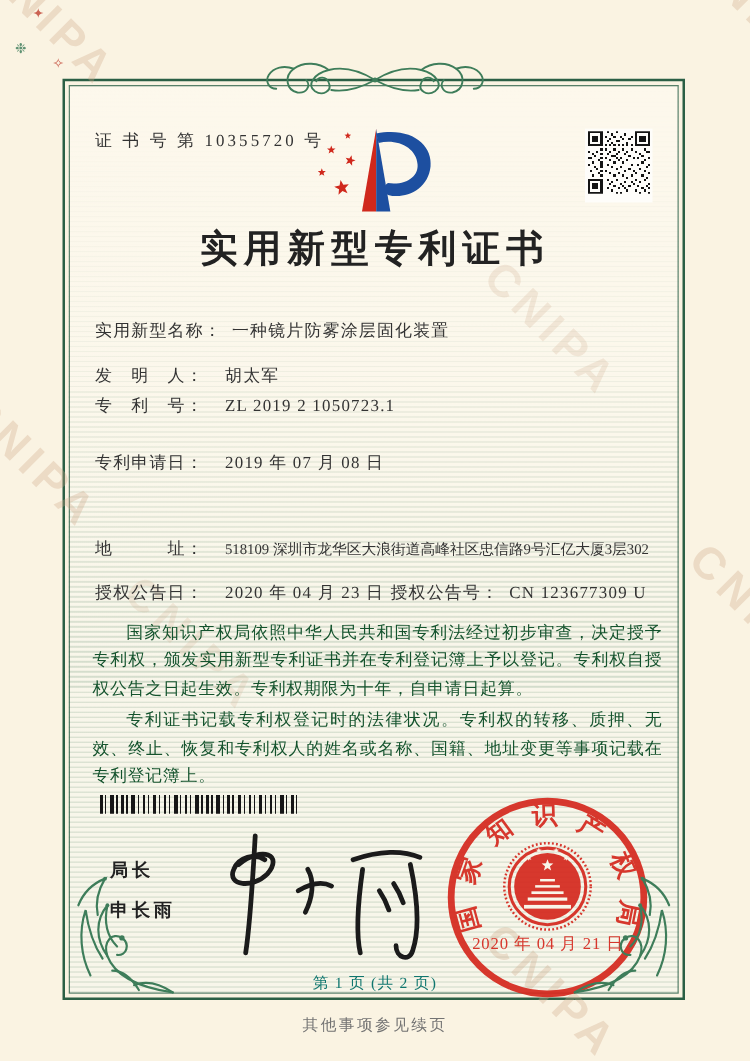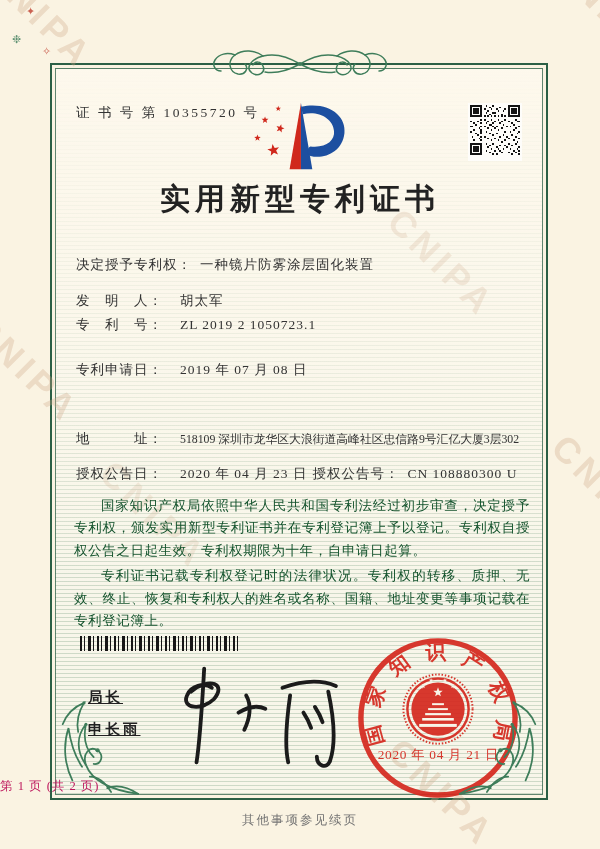--- a/index.html
+++ b/index.html
@@ -56,31 +56,31 @@
   .paragraphs{position:absolute;left:74px;right:70px;top:495px;}
   .paragraphs p{margin:0 0 3px 0;font-size:13.5px;line-height:1.66;letter-spacing:.6px;
                 text-align:justify;text-indent:2em;color:#14532d;}
 
   .barcode{position:absolute;left:80px;top:636px;width:160px;height:15px;
     background:repeating-linear-gradient(90deg,#161616 0 2px,transparent 2px 4px,#161616 4px 5px,
       transparent 5px 8px,#161616 8px 11px,transparent 11px 13px,#161616 13px 14px,transparent 14px 17px);}
 
   .signer{position:absolute;left:88px;top:690px;font-family:"Liberation Sans","DejaVu Sans",sans-serif;
           font-weight:600;color:#222;}
-  .signer div{letter-spacing:3px;font-size:14.5px;line-height:1;text-decoration:underline;}
+  .signer div{letter-spacing:3px;font-size:14.5px;line-height:1;}
   .signer .name{margin-top:17px;}
   .signature{position:absolute;left:150px;top:663px;}
 
   .seal{position:absolute;left:354px;top:634px;opacity:.92;}
   .seal-red-stroke{stroke:var(--seal_red);fill:none;}
   .seal-red-fill{fill:var(--seal_red);}
   .seal-white{fill:#faf6ea;}
 
-  .page-indicator{position:absolute;left:0;right:0;top:778px;font-size:12.5px;
-                  letter-spacing:1px;color:#be185d;}
+  .page-indicator{position:absolute;left:0;right:0;top:778px;text-align:center;font-size:12.5px;
+                  letter-spacing:1px;color:#0f766e;}
   .bottom-note{position:absolute;left:0;right:0;top:812px;text-align:center;font-size:12.5px;
                letter-spacing:2px;color:#737373;}
 
   .green-stroke{stroke:var(--ornament_green);fill:none;stroke-linecap:round;}
   .green-fill{fill:var(--ornament_green);}
   .logo-red{fill:var(--logo_red);}
   .logo-blue{fill:var(--logo_blue);}
 </style>
 </head>
 <body>
@@ -182,40 +182,40 @@
         <path fill="#141414" d="M24 2h3v3h-3z"></path>
         <path fill="#141414" fill-rule="evenodd" d="M0 22h7v7H0zM1 23h5v5H1z"></path>
         <path fill="#141414" d="M2 24h3v3H2z"></path>
         <path fill="#141414" d="M9 0h1v1H9zM13 0h1v1h-1zM11 1h1v1h-1zM17 1h1v1h-1zM8 2h1v1H8zM12 2h1v1h-1zM15 2h1v1h-1zM20 2h1v1h-1zM10 3h1v1h-1zM16 3h1v1h-1zM19 3h1v1h-1zM14 4h1v1h-1zM9 4h1v1H9zM13 4h1v1h-1zM18 5h1v1h-1zM11 5h1v1h-1zM8 6h1v1H8zM10 6h1v1h-1zM12 6h1v1h-1zM14 6h1v1h-1zM16 6h1v1h-1zM18 6h1v1h-1zM20 6h1v1h-1zM0 9h1v1H0zM4 9h1v1H4zM2 10h1v1H2zM3 11h1v1H3zM0 12h1v1H0zM1 12h1v1H1zM5 13h1v1H5zM2 14h1v1H2zM0 15h1v1H0zM6 15h1v1H6zM3 16h1v1H3zM4 17h1v1H4zM1 18h1v1H1zM5 19h1v1H5zM2 20h1v1H2zM6 8h1v1H6zM6 10h1v1H6zM6 12h1v1H6zM6 14h1v1H6zM6 16h1v1H6zM6 18h1v1H6zM6 20h1v1H6zM8 8h1v1H8zM12 8h1v1h-1zM16 8h1v1h-1zM20 8h1v1h-1zM10 9h1v1h-1zM14 9h1v1h-1zM18 9h1v1h-1zM9 10h1v1H9zM13 10h1v1h-1zM17 10h1v1h-1zM11 11h1v1h-1zM12 11h1v1h-1zM19 11h1v1h-1zM15 12h1v1h-1zM21 12h1v1h-1zM8 12h1v1H8zM13 12h1v1h-1zM10 13h1v1h-1zM14 13h1v1h-1zM18 13h1v1h-1zM12 14h1v1h-1zM16 14h1v1h-1zM20 15h1v1h-1zM9 15h1v1H9zM11 16h1v1h-1zM15 16h1v1h-1zM13 17h1v1h-1zM17 18h1v1h-1zM19 17h1v1h-1zM21 18h1v1h-1zM8 18h1v1H8zM10 19h1v1h-1zM14 19h1v1h-1zM12 20h1v1h-1zM16 20h1v1h-1zM18 21h1v1h-1zM20 20h1v1h-1zM22 9h1v1h-1zM24 10h1v1h-1zM26 8h1v1h-1zM28 9h1v1h-1zM23 12h1v1h-1zM25 11h1v1h-1zM27 9h1v1h-1zM26 13h1v1h-1zM28 12h1v1h-1zM23 15h1v1h-1zM25 14h1v1h-1zM27 16h1v1h-1zM24 17h1v1h-1zM26 18h1v1h-1zM28 15h1v1h-1zM22 19h1v1h-1zM25 20h1v1h-1zM27 21h1v1h-1zM28 19h1v1h-1zM9 22h1v1H9zM11 23h1v1h-1zM13 22h1v1h-1zM15 24h1v1h-1zM17 23h1v1h-1zM19 25h1v1h-1zM10 24h1v1h-1zM12 25h1v1h-1zM14 26h1v1h-1zM16 25h1v1h-1zM18 27h1v1h-1zM9 26h1v1H9zM11 27h1v1h-1zM13 28h1v1h-1zM20 23h1v1h-1zM15 28h1v1h-1zM17 26h1v1h-1zM22 22h1v1h-1zM24 23h1v1h-1zM26 22h1v1h-1zM28 24h1v1h-1zM23 25h1v1h-1zM25 26h1v1h-1zM27 25h1v1h-1zM22 27h1v1h-1zM24 28h1v1h-1zM26 27h1v1h-1zM28 28h1v1h-1zM21 24h1v1h-1zM28 26h1v1h-1z"></path>
       </svg>
     </div>
 
     <div class="title">实用新型专利证书</div>
 
     <div class="field-row" style="top:256px">
-      <span class="f-label">决定授予专利权：</span><span class="f-value">一种镜片防雾涂层固化装置</span>
+      <span class="f-label">实用新型名称：</span><span class="f-value">一种镜片防雾涂层固化装置</span>
     </div>
     <div class="field-row" style="top:292px">
       <span class="f-label">发　明　人：</span><span class="f-value">胡太军</span>
     </div>
     <div class="field-row" style="top:316px">
       <span class="f-label">专　利　号：</span><span class="f-value">ZL 2019 2 1050723.1</span>
     </div>
     <div class="field-row" style="top:361px">
       <span class="f-label">专利申请日：</span><span class="f-value">2019 年 07 月 08 日</span>
     </div>
     <div class="field-row" style="top:430px">
       <span class="f-label">地　　　址：</span><span class="f-value small">518109 深圳市龙华区大浪街道高峰社区忠信路9号汇亿大厦3层302</span>
     </div>
     <div class="field-row dual" style="top:465px">
       <span class="grp first">
         <span class="f-label">授权公告日：</span><span class="f-value">2020 年 04 月 23 日</span>
       </span>
       <span class="grp">
-        <span class="f-label" style="min-width:0">授权公告号：</span><span class="f-value">CN 108880300 U</span>
+        <span class="f-label" style="min-width:0">授权公告号：</span><span class="f-value">CN 123677309 U</span>
       </span>
     </div>
 
     <div class="paragraphs">
       <p>国家知识产权局依照中华人民共和国专利法经过初步审查，决定授予专利权，颁发实用新型专利证书并在专利登记簿上予以登记。专利权自授权公告之日起生效。专利权期限为十年，自申请日起算。</p>
       <p>专利证书记载专利权登记时的法律状况。专利权的转移、质押、无效、终止、恢复和专利权人的姓名或名称、国籍、地址变更等事项记载在专利登记簿上。</p>
     </div>
 
     <div class="barcode"></div>
 

